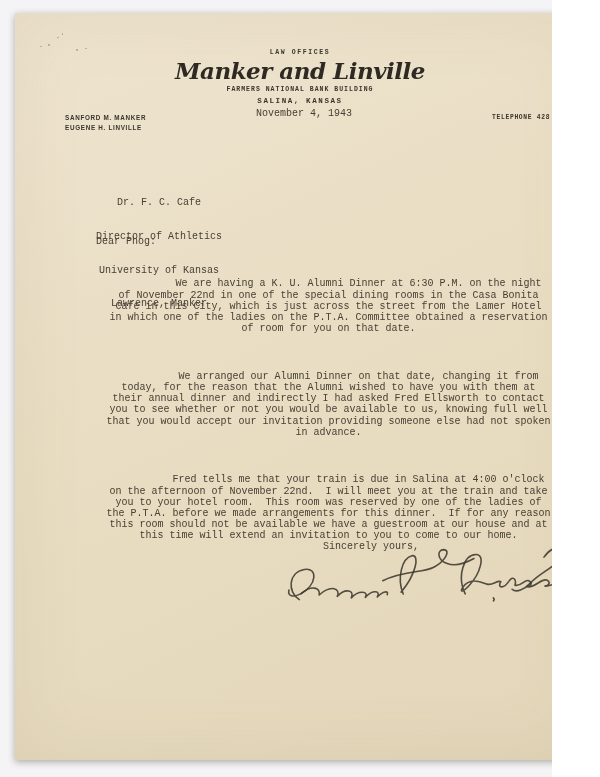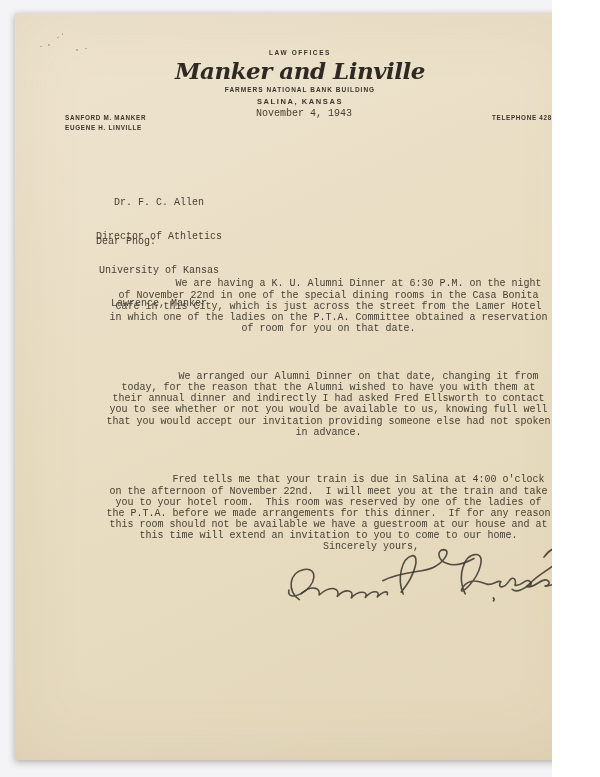--- a/index.html
+++ b/index.html
@@ -8,21 +8,21 @@
     position:relative; width:552px; height:777px;
     background:#f4f3f5; overflow:hidden;
   }
   .paper {
     position:absolute; left:15px; top:13px; width:570px; height:747px;
     background:linear-gradient(155deg, #eee4cf 0%, #e9ddc3 45%, #e3d6b9 100%);
     box-shadow:0 2px 7px rgba(40,35,25,0.35), inset 0 0 70px rgba(140,115,70,0.10);
   }
   
   .lh-small {
-    position:absolute; font-family:Liberation Sans, sans-serif;
+    position:absolute; font-family:Liberation Mono, monospace;
     font-weight:bold; color:#3a352c;
   }
   .centered { left:0; right:0; text-align:center; }
   .law-offices   { top:36px; font-size:6.5px; letter-spacing:1.6px; }
   .firm-name {
     position:absolute; left:0; right:0; top:44px; text-align:center;
     font-family:"DejaVu Serif", serif; font-style:italic; font-weight:bold;
     font-size:23px; color:#2e2a23; letter-spacing:-0.5px;
   }
   .building      { top:73px; font-size:6.5px; letter-spacing:1px; }
@@ -72,21 +72,21 @@
 
     <div class="partners">
       <div>SANFORD M. MANKER</div>
       <div>EUGENE H. LINVILLE</div>
     </div>
     <div class="lh-small phone">TELEPHONE 428</div>
 
     <div class="type date">November 4, 1943</div>
 
     <div class="type recipient">
-      <div>Dr. F. C. Allen</div>
+      <div>Dr. F. C. Cafe</div>
       <div>Director of Athletics</div>
       <div>University of Kansas</div>
       <div>Lawrence, Manker</div>
     </div>
 
     <div class="type salutation">Dear Phog:</div>
 
     <div class="type body-block">
       <div class="para">          We are having a K. U. Alumni Dinner at 6:30 P.M. on the night
 of November 22nd in one of the special dining rooms in the Casa Bonita

